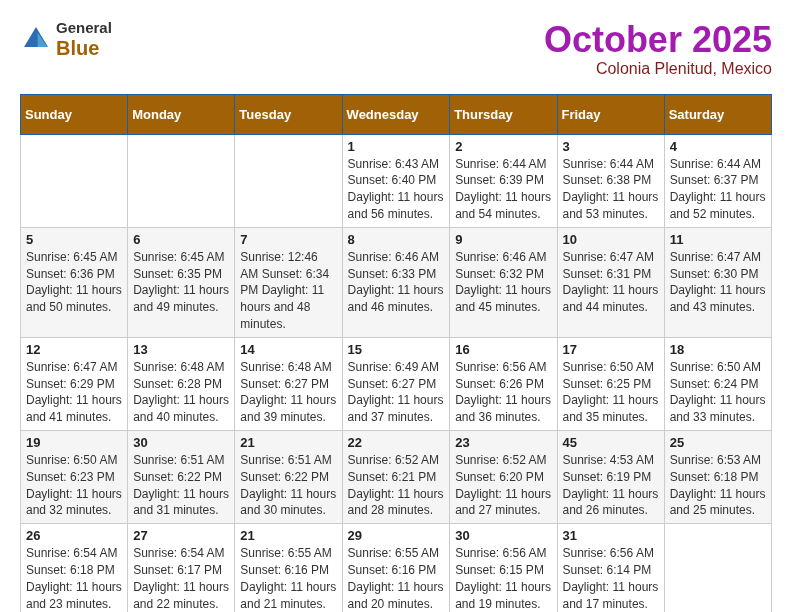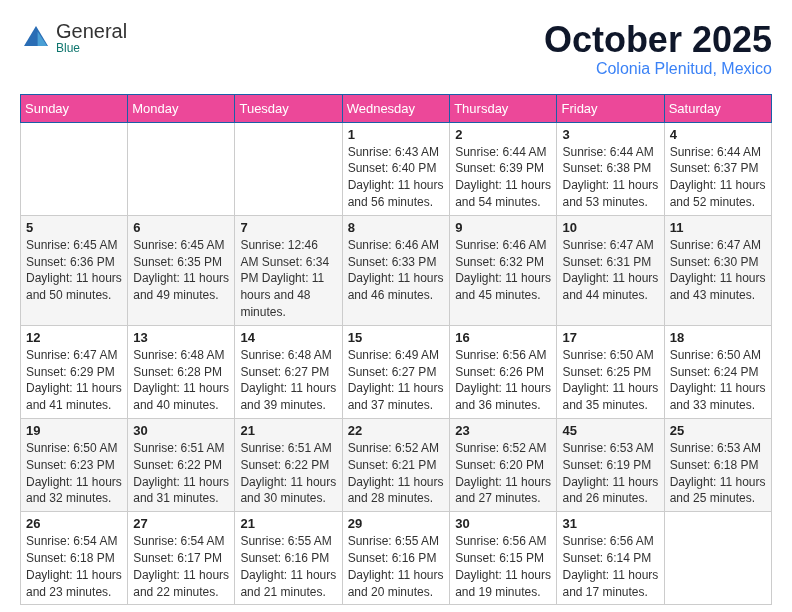--- a/index.html
+++ b/index.html
@@ -20,57 +20,57 @@
       display: flex;
       align-items: center;
       gap: 4px;
     }
     .logo-text {
       display: flex;
       flex-direction: column;
       line-height: 1.1;
     }
     .logo-general {
+      font-size: 15px;
+      font-weight: bold;
+      color: #333;
+    }
+    .logo-blue {
       font-size: 20px;
-      font-weight: normal;
-      color: #333;
-    }
-    .logo-blue {
-      font-size: 12px;
-      font-weight: normal;
-      color: #0f766e;
+      font-weight: bold;
+      color: #a16207;
     }
     .logo-icon {
       width: 32px;
       height: 32px;
     }
     .title-block {
       text-align: right;
     }
     .month-title {
       font-size: 36px;
       font-weight: bold;
-      color: #0f172a;
+      color: #a21caf;
       line-height: 1.1;
     }
     .subtitle {
       font-size: 16px;
-      color: #3b82f6;
+      color: #7f1d1d;
     }
     .calendar {
       width: 100%;
       border-collapse: collapse;
       border: 1px solid #ccc;
     }
     .calendar th {
-      background: #ec4899;
+      background: #a16207;
       color: #fff;
       font-size: 13px;
-      font-weight: normal;
-      padding: 6px 4px;
+      font-weight: bold;
+      padding: 12px 4px;
       text-align: left;
       border: 1px solid #1a5fa8;
     }
     .calendar td {
       vertical-align: top;
       border: 1px solid #ccc;
       padding: 4px 5px;
       width: 108px;
       height: 90px;
       background: #fff;
@@ -293,21 +293,21 @@
         </td>
         <td>
           <span class="day-num">23</span>
           <div class="day-info">Sunrise: 6:52 AM
 Sunset: 6:20 PM
 Daylight: 11 hours
 and 27 minutes.</div>
         </td>
         <td>
           <span class="day-num">45</span>
-          <div class="day-info">Sunrise: 6:53 AM
+          <div class="day-info">Sunrise: 4:53 AM
 Sunset: 6:19 PM
 Daylight: 11 hours
 and 26 minutes.</div>
         </td>
         <td>
           <span class="day-num">25</span>
           <div class="day-info">Sunrise: 6:53 AM
 Sunset: 6:18 PM
 Daylight: 11 hours
 and 25 minutes.</div>

